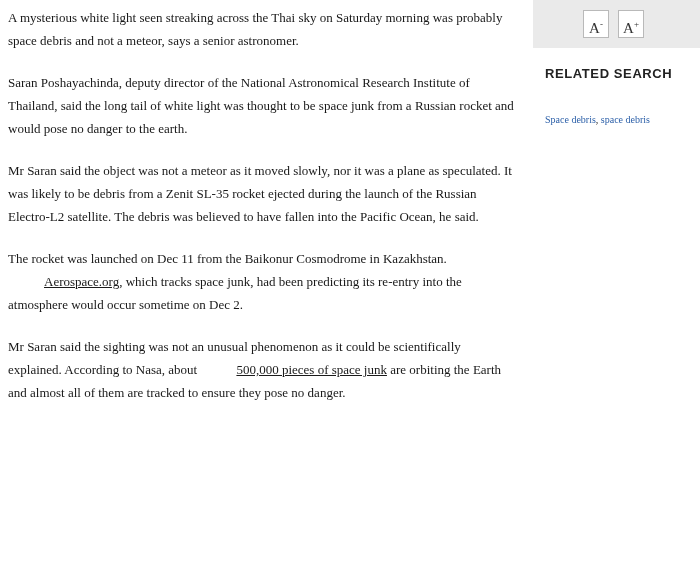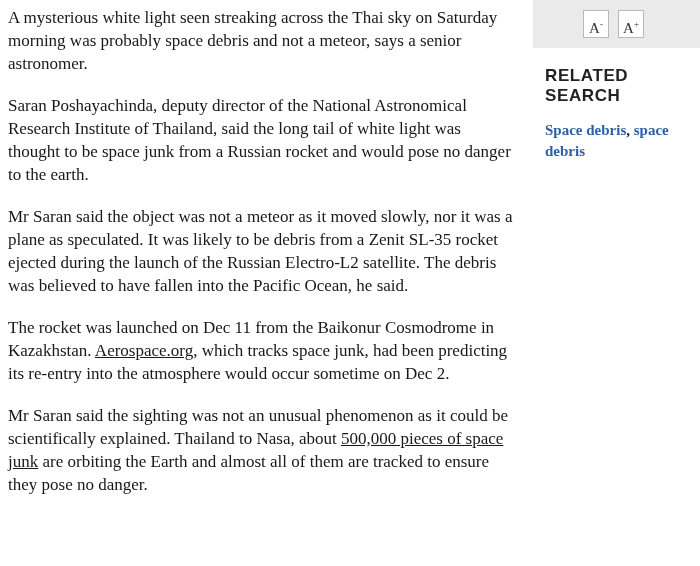--- a/index.html
+++ b/index.html
@@ -23,31 +23,32 @@
   .article {
     position: absolute;
     left: 0;
     top: 0;
     width: 526px;
     padding: 6px 10px 0 8px;
     box-sizing: border-box;
   }
   .article p {
     margin: 0 0 19px 0;
-    font-size: 17px;
+    font-size: 13px;
     line-height: 23px;
     font-family: "Liberation Serif", serif;
     color: #181818;
   }
   .article p:last-child {
     margin-bottom: 0;
   }
   .article a {
     color: #1a1a1a;
     text-decoration: underline;
+    margin-left: 36px;
   }
   .sidebar {
     position: absolute;
     left: 533px;
     top: 0;
     width: 167px;
     height: 566px;
     background: #ffffff;
   }
   .fontbar {
@@ -75,52 +76,51 @@
   }
   .fontbtn sup {
     font-size: 9px;
     vertical-align: super;
   }
   .related-wrap {
     padding: 18px 12px 0 12px;
   }
   .related-title {
     font-family: "Liberation Sans", sans-serif;
-    font-size: 17px;
+    font-size: 13px;
     letter-spacing: 0.6px;
     color: #222222;
     font-weight: bold;
-    margin-bottom: 14px;
+    margin-bottom: 28px;
   }
   .related-links {
     font-family: "Liberation Serif", serif;
-    font-size: 15px;
+    font-size: 10px;
     line-height: 21px;
     color: #2b5fa8;
-    font-weight: bold;
   }
   .related-links a {
     color: #2b5fa8;
     text-decoration: none;
   }
   .sep {
     color: #1a1a1a;
   }
 </style>
 </head>
 <body>
 
 <div class="page">
 
   <div class="article">
     <p>A mysterious white light seen streaking across the Thai sky on Saturday morning was probably space debris and not a meteor, says a senior astronomer.</p>
     <p>Saran Poshayachinda, deputy director of the National Astronomical Research Institute of Thailand, said the long tail of white light was thought to be space junk from a Russian rocket and would pose no danger to the earth.</p>
     <p>Mr Saran said the object was not a meteor as it moved slowly, nor it was a plane as speculated. It was likely to be debris from a Zenit SL-35 rocket ejected during the launch of the Russian Electro-L2 satellite. The debris was believed to have fallen into the Pacific Ocean, he said.</p>
     <p><span>The rocket was launched on Dec 11 from the Baikonur Cosmodrome in Kazakhstan. </span><a href="#">Aerospace.org</a><span>, which tracks space junk, had been predicting its re-entry into the atmosphere would occur sometime on Dec 2.</span></p>
-    <p><span>Mr Saran said the sighting was not an unusual phenomenon as it could be scientifically explained. Thailand to Nasa, about </span><a href="#">500,000 pieces of space junk</a><span> are orbiting the Earth and almost all of them are tracked to ensure they pose no danger.</span></p>
+    <p><span>Mr Saran said the sighting was not an unusual phenomenon as it could be scientifically explained. According to Nasa, about </span><a href="#">500,000 pieces of space junk</a><span> are orbiting the Earth and almost all of them are tracked to ensure they pose no danger.</span></p>
   </div>
 
   <div class="sidebar">
 
     <div class="fontbar">
       <div class="fontbtn"><span>A</span><sup>-</sup></div>
       <div class="fontbtn"><span>A</span><sup>+</sup></div>
     </div>
 
     <div class="related-wrap">

